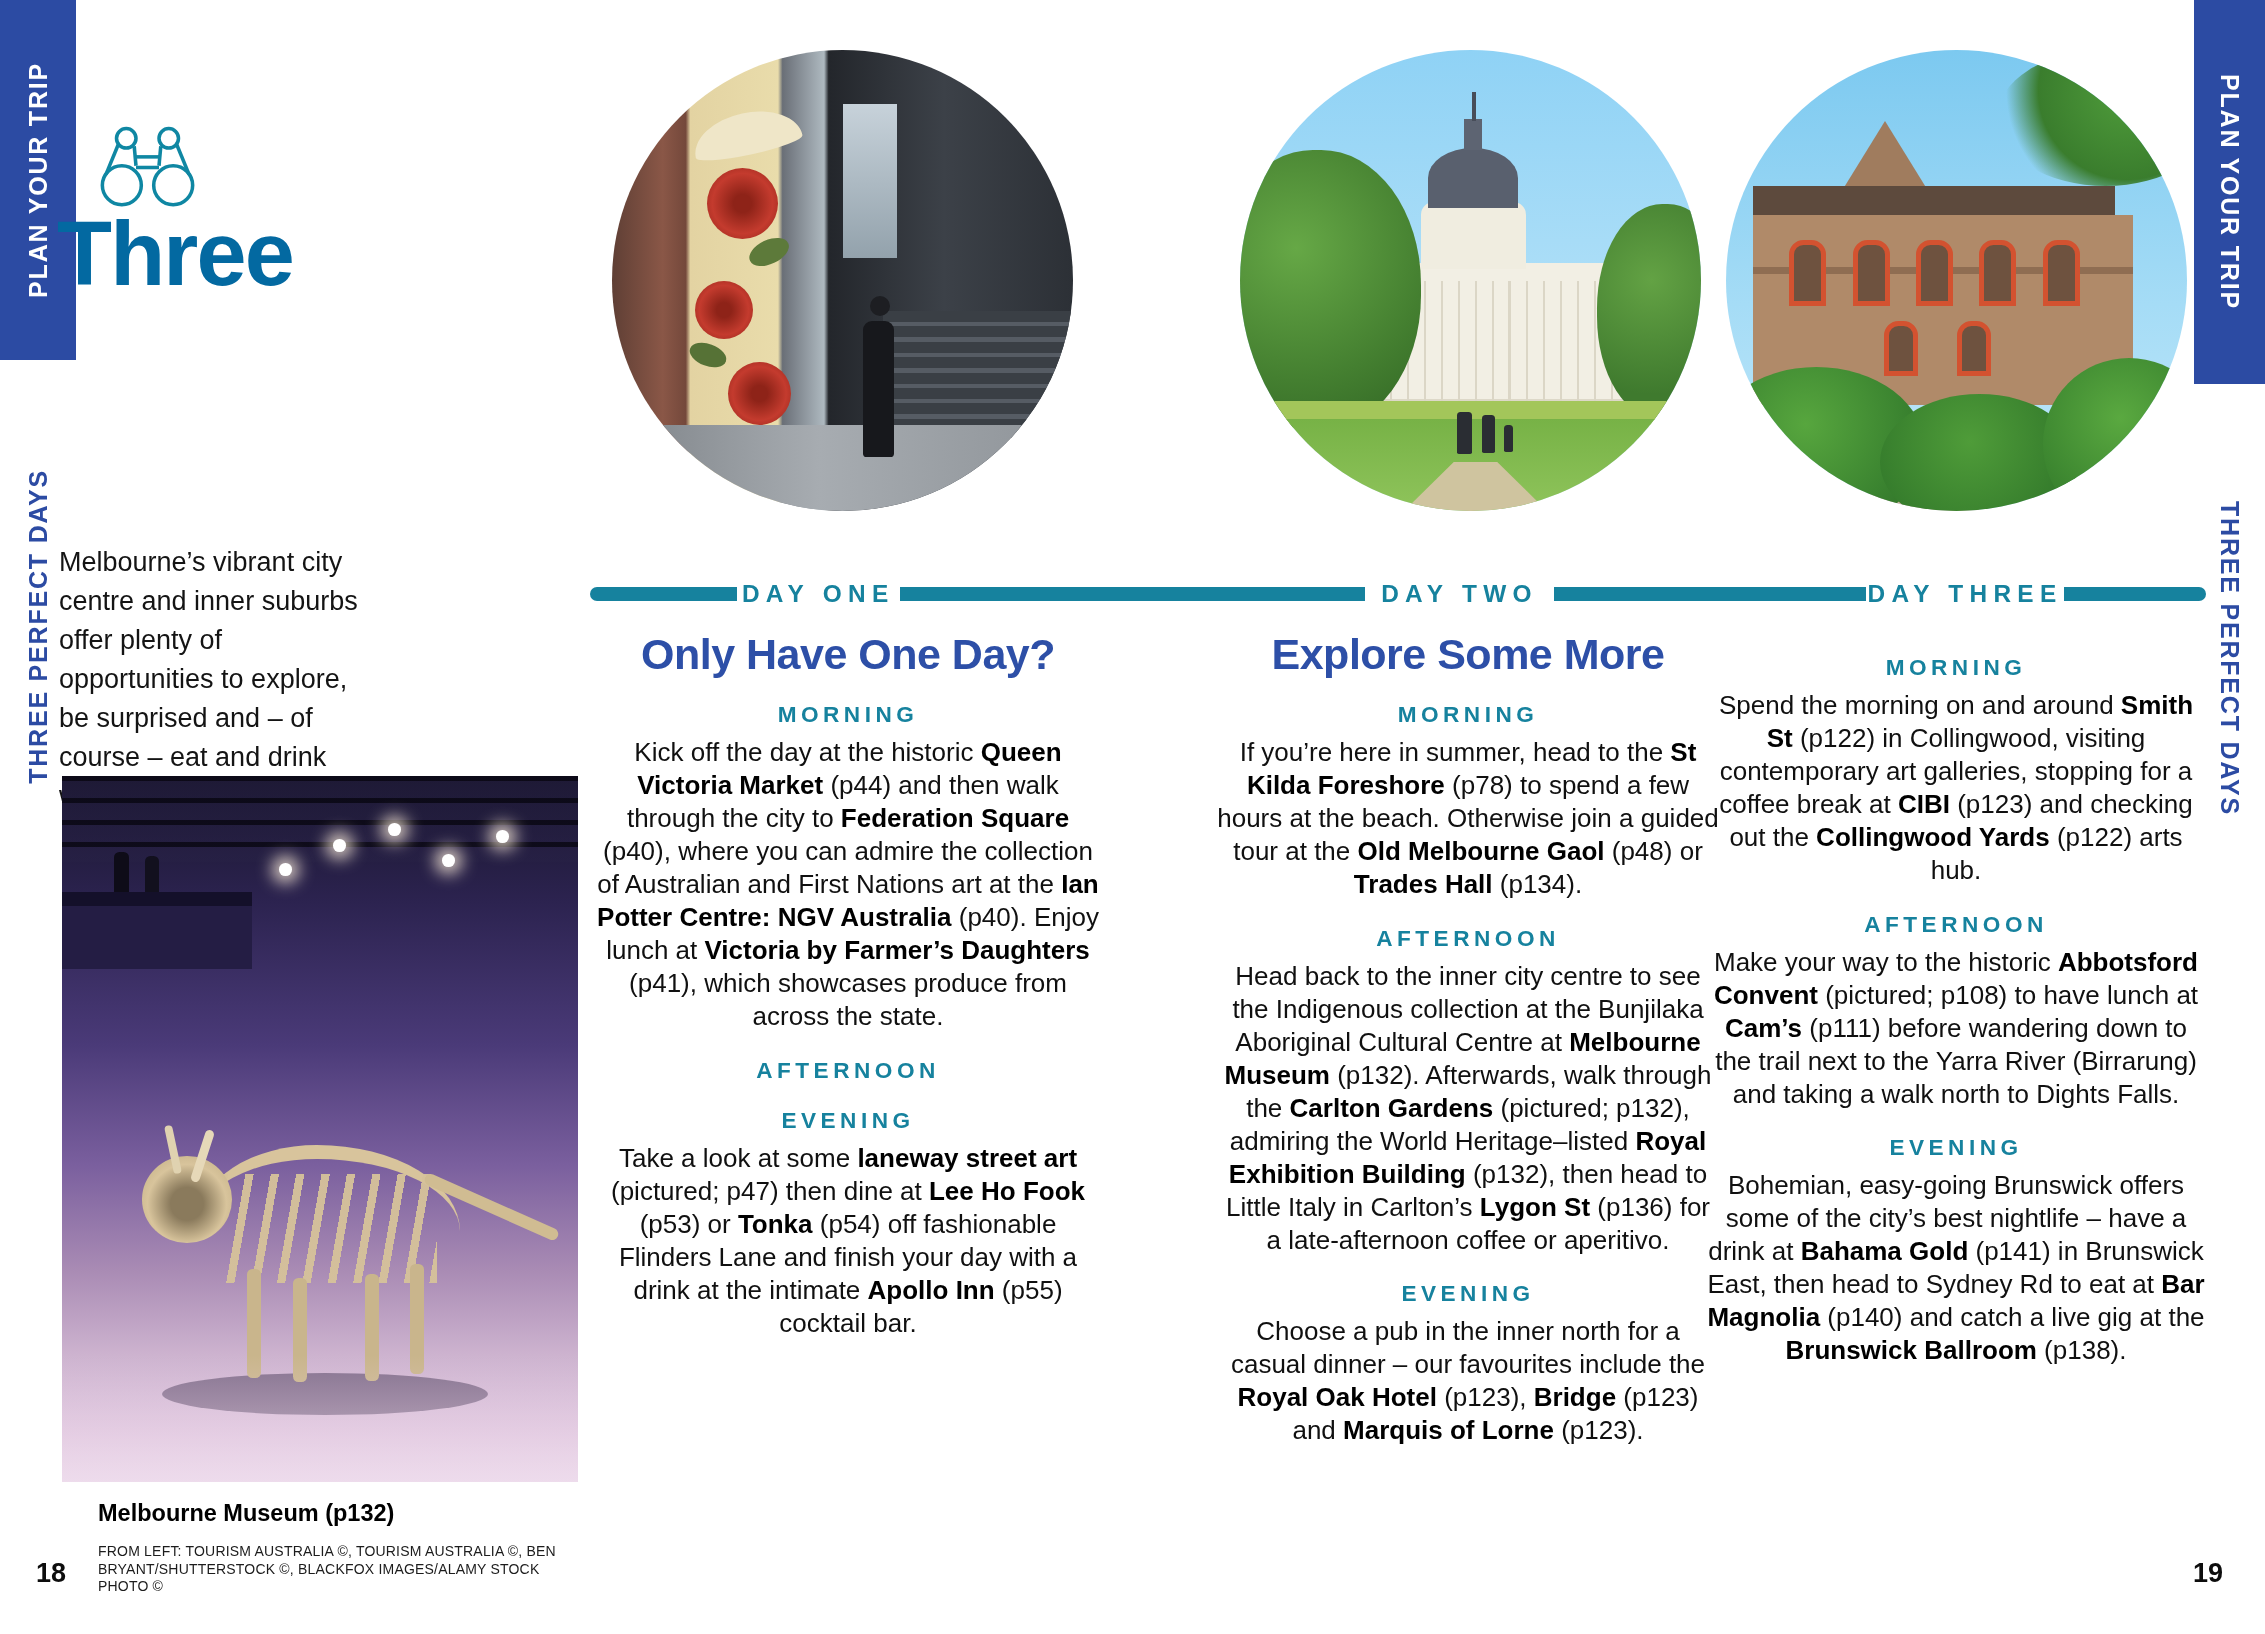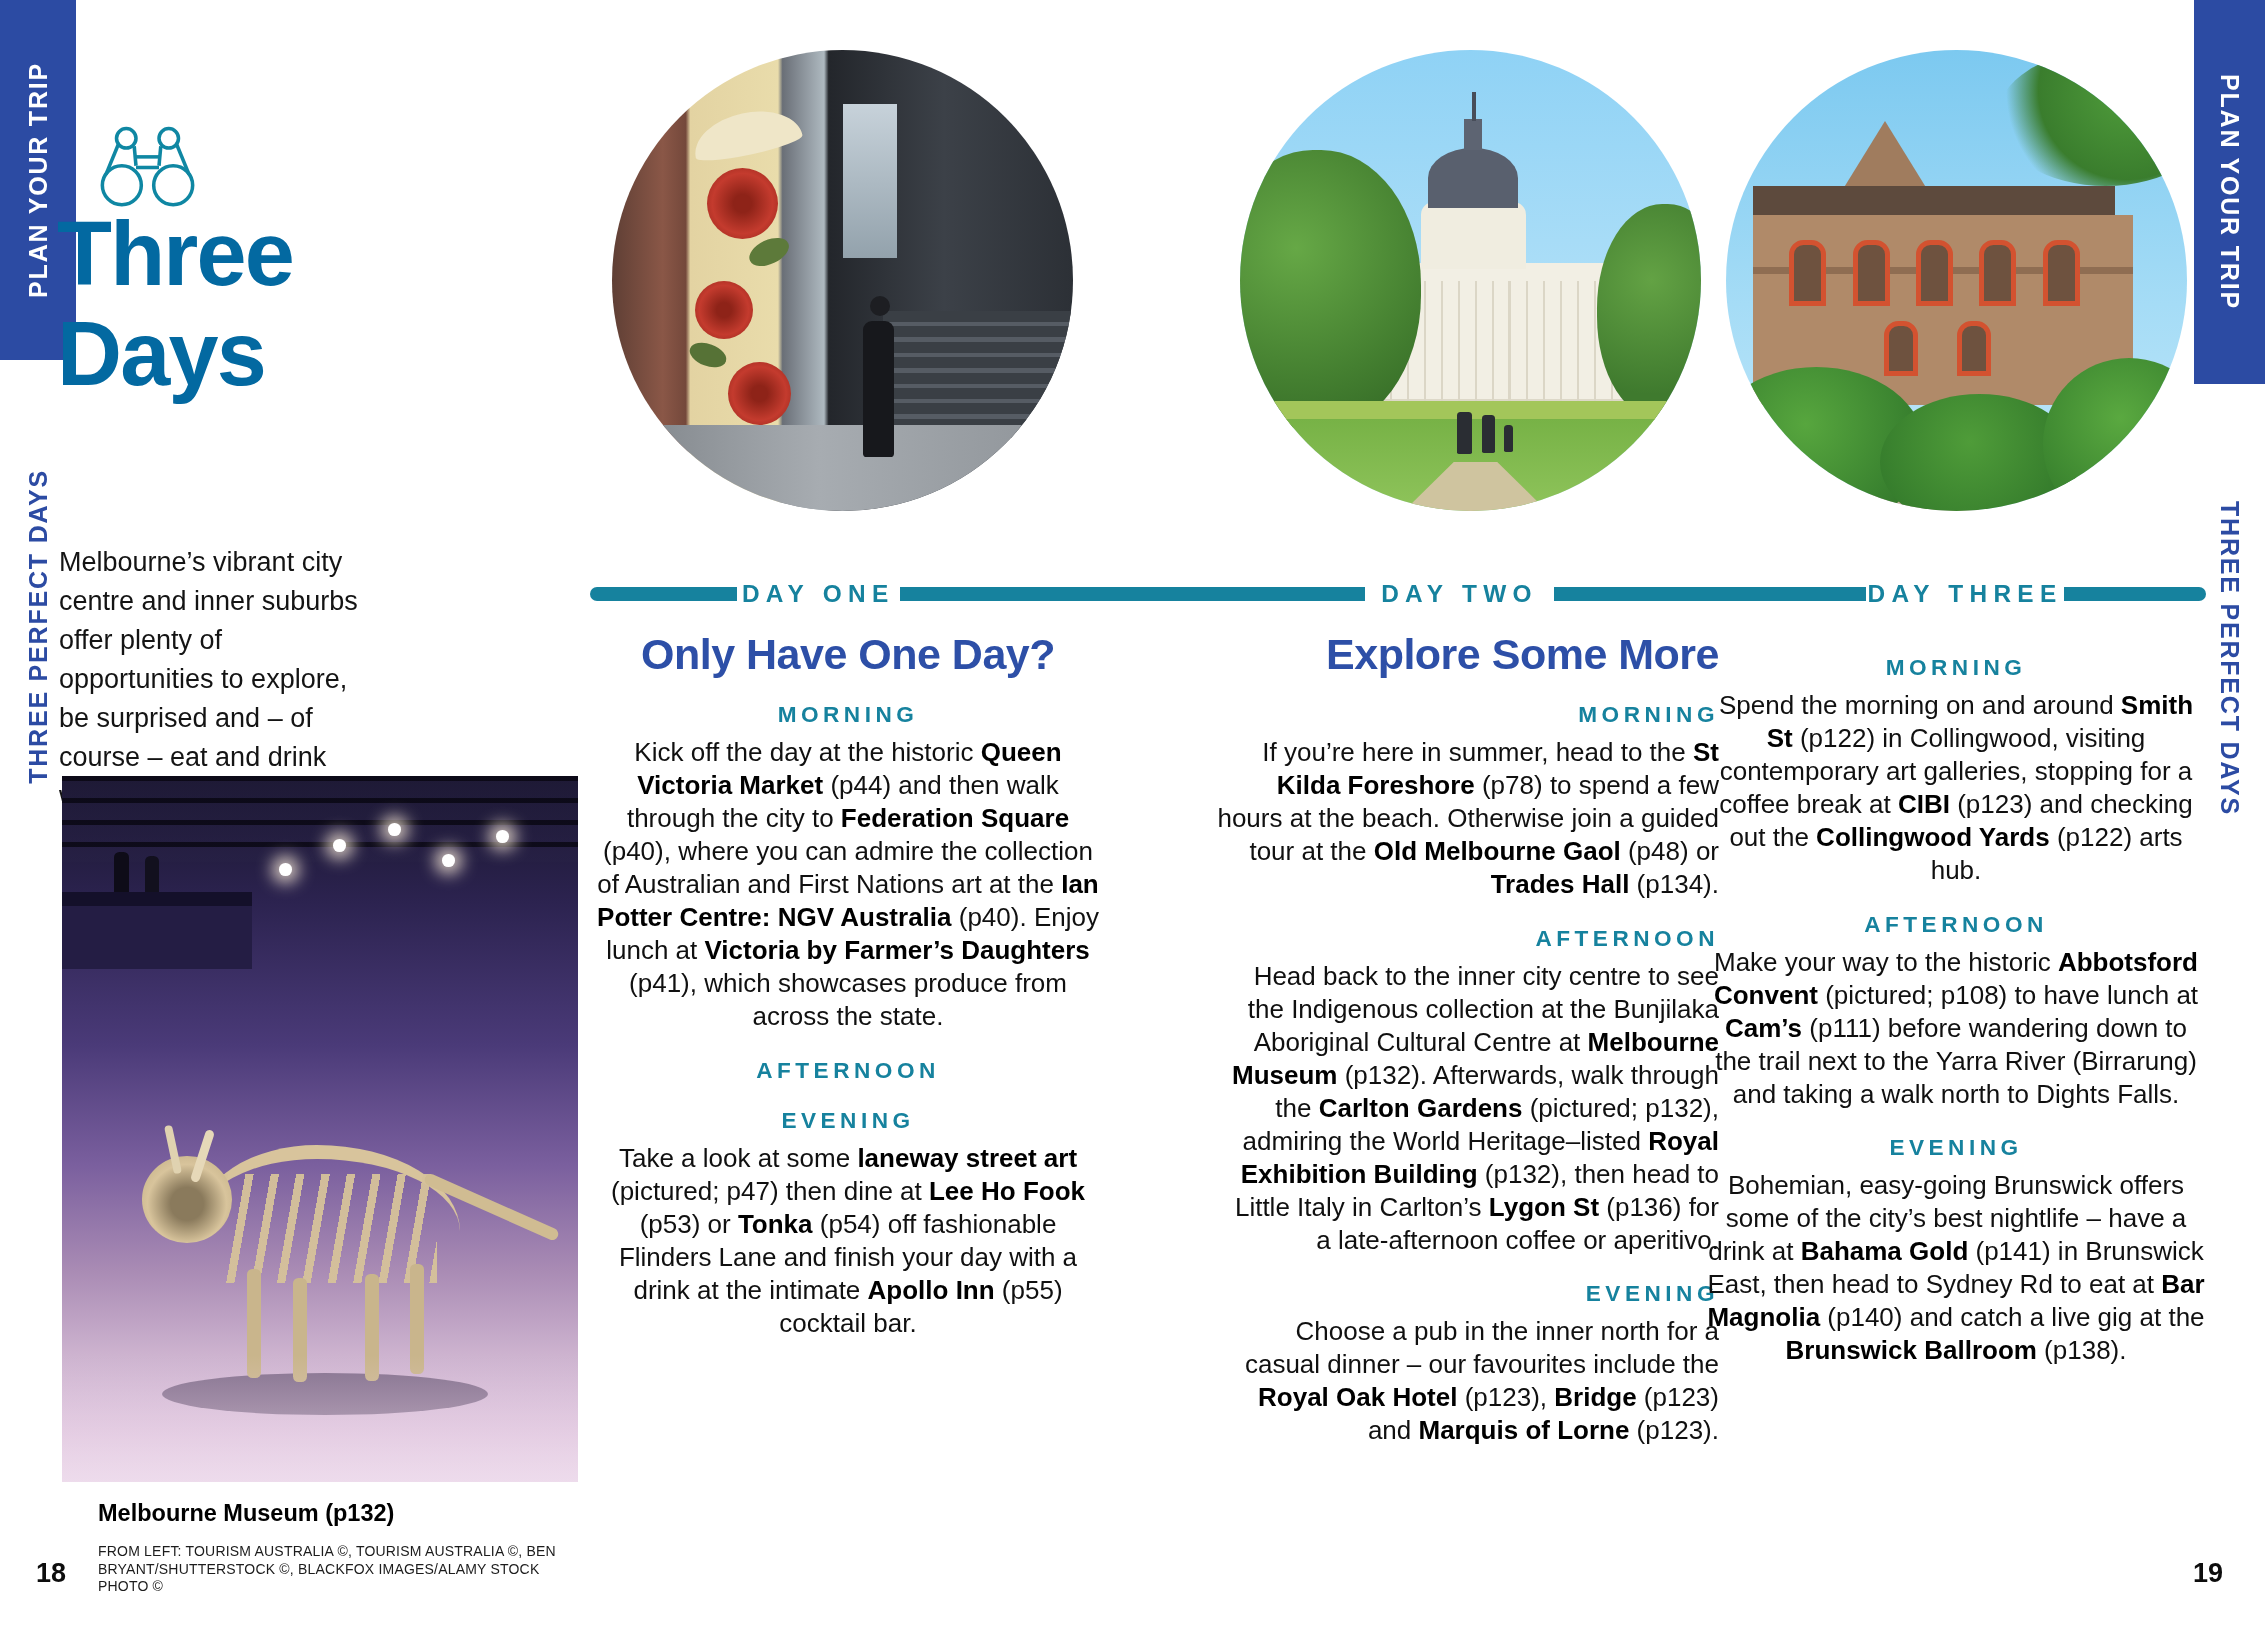--- a/index.html
+++ b/index.html
@@ -65,21 +65,21 @@
   .c3-path{left:54px;top:425px;width:199px;height:36px;background:#c9b29e;clip-path:polygon(0 100%,100% 0,100% 100%);}
   
   .day-band{position:absolute;left:590px;top:587px;width:1616px;height:13.6px;display:flex;align-items:center;}
   .band-seg{height:13.6px;background:var(--teal,#16829e);}
   .seg1{width:149px;border-radius:7.2px 0 0 7.2px;}
   .seg2{width:473px;} .seg3{width:317px;} .seg4{width:144px;border-radius:0 7.2px 7.2px 0;}
   .band-label{color:var(--teal,#16829e);font-weight:700;font-size:24.4px;letter-spacing:6.3px;text-align:center;white-space:nowrap;}
   .lab1{width:166px;} .lab2{width:192px;} .lab3{width:202px;}
   
   .col{position:absolute;top:631px;width:502px;text-align:center;}
-  .col1{left:597px;} .col2{left:1217px;text-align:right;} .col3{left:1705px;}
+  .col1{left:597px;} .col2{left:1217px;} .col3{left:1705px;}
   .headline{font-weight:700;font-size:43px;line-height:47px;letter-spacing:-0.5px;color:var(--headline-blue,#2d4fa7);margin:0;}
   .slabel{margin-top:24.4px;color:var(--teal,#16829e);font-weight:700;font-size:22.6px;letter-spacing:4.5px;}
   .para{margin-top:8.1px;font-size:26px;line-height:33px;color:#101010;}
   .para b{color:#000;}
   
   .museum{position:absolute;left:62px;top:776px;width:516px;height:706px;overflow:hidden;}
   .museum>div{position:absolute;}
   .m-bg{inset:0;background:linear-gradient(180deg,#17142a 0%,#2c2350 18%,#4a3a78 38%,#7a5f9e 55%,#a98bb4 70%,#cdb3cf 82%,#dcc9e0 100%);}
   .m-truss{left:0;top:0;width:516px;height:86px;background:repeating-linear-gradient(180deg,rgba(10,8,20,.85) 0 5.4px,rgba(40,34,70,.4) 5.4px 22px);}
   .m-light{width:12.7px;height:12.7px;border-radius:50%;background:#fff;box-shadow:0 0 16.3px 7.2px rgba(255,240,220,.8);}
@@ -130,21 +130,20 @@
     <path d="M93 22 L107 56"></path>
       <path d="M75 24 L73 46"></path>
     <circle cx="31" cy="68" r="22"></circle>
     <circle cx="89" cy="68" r="22"></circle>
     <path d="M47 36 L73 36"></path>
       <path d="M47 48 L73 48"></path>
   </svg>
 
   <div class="page-title">
     <div>Three</div>
-    <div>Days</div>
   </div>
   <div class="intro">Melbourne’s vibrant city centre and inner suburbs offer plenty of opportunities to explore, be surprised and – of course – eat and drink well along the way.</div>
 
   <div class="circle c1">
     <div class="c1-bg"></div>
     <div class="c1-ribbon"></div>
     <div class="c1-rose1"></div>
     <div class="c1-leaf1"></div>
     <div class="c1-rose2"></div>
     <div class="c1-leaf2"></div>

